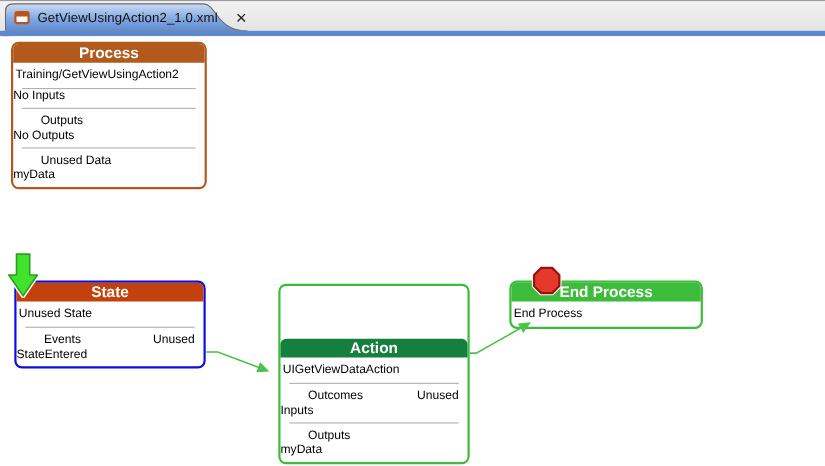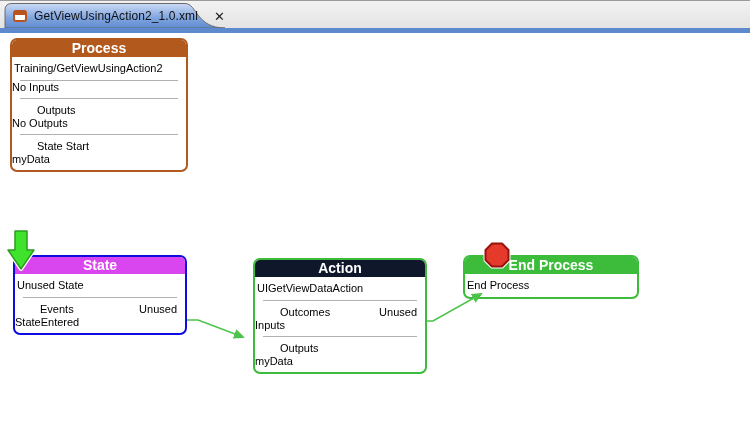--- a/index.html
+++ b/index.html
@@ -27,23 +27,23 @@
 
   
   .node { position:absolute; background:#fff; border-radius:7px; font-size:11px; color:#000;
           box-shadow:none; z-index:2; }
   .node-header { height:17px; line-height:17px; text-align:center; color:#fff;
                  font-weight:bold; font-size:14px;
                  border-top-left-radius:5px; border-top-right-radius:5px; }
   .node.process { border:2px solid #b2591d; }
   .node.process .node-header { background:#b2591d; }
   .node.state { border:2px solid #0d0de0; }
-  .node.state .node-header { background:#d946ef; }
+  .node.state .node-header { background:#c2410c; }
   .node.action { border:2px solid #3cbc3a; }
-  .node.action .node-header { background:#0f172a; }
+  .node.action .node-header { background:#15803d;margin-top:48px; }
   .node.endp { border:2px solid #3cbc3a; }
   .node.endp .node-header { background:#3cbc3a; }
 
   .node-name { text-align:left; padding:5px 2px 6px; font-size:11px; }
   .divider { border-top:1px solid #b0b0b0; margin:0 8px; }
   .sec-label { padding:5px 0 1px 25px; }
   .sec-row { display:flex; justify-content:space-between; padding:5px 8px 1px 25px; }
   .sec-value { padding:0 0 5px 0; }
 
   
@@ -91,21 +91,21 @@
 
     <div class="node process" style="left:10px; top:5px; width:178px;">
       <div class="node-header">Process</div>
       <div class="node-name">Training/GetViewUsingAction2</div>
       <div class="divider"></div>
       <div class="sec-value">No Inputs</div>
       <div class="divider"></div>
       <div class="sec-label">Outputs</div>
       <div class="sec-value">No Outputs</div>
       <div class="divider"></div>
-      <div class="sec-label">State Start</div>
+      <div class="sec-label">Unused Data</div>
       <div class="sec-value">myData</div>
     </div>
 
     <div class="node state" style="left:13px; top:222px; width:174px;">
       <div class="node-header">State</div>
       <div class="node-name">Unused State</div>
       <div class="divider"></div>
       <div class="sec-row">
         <span>Events</span>
         <span>Unused</span>

